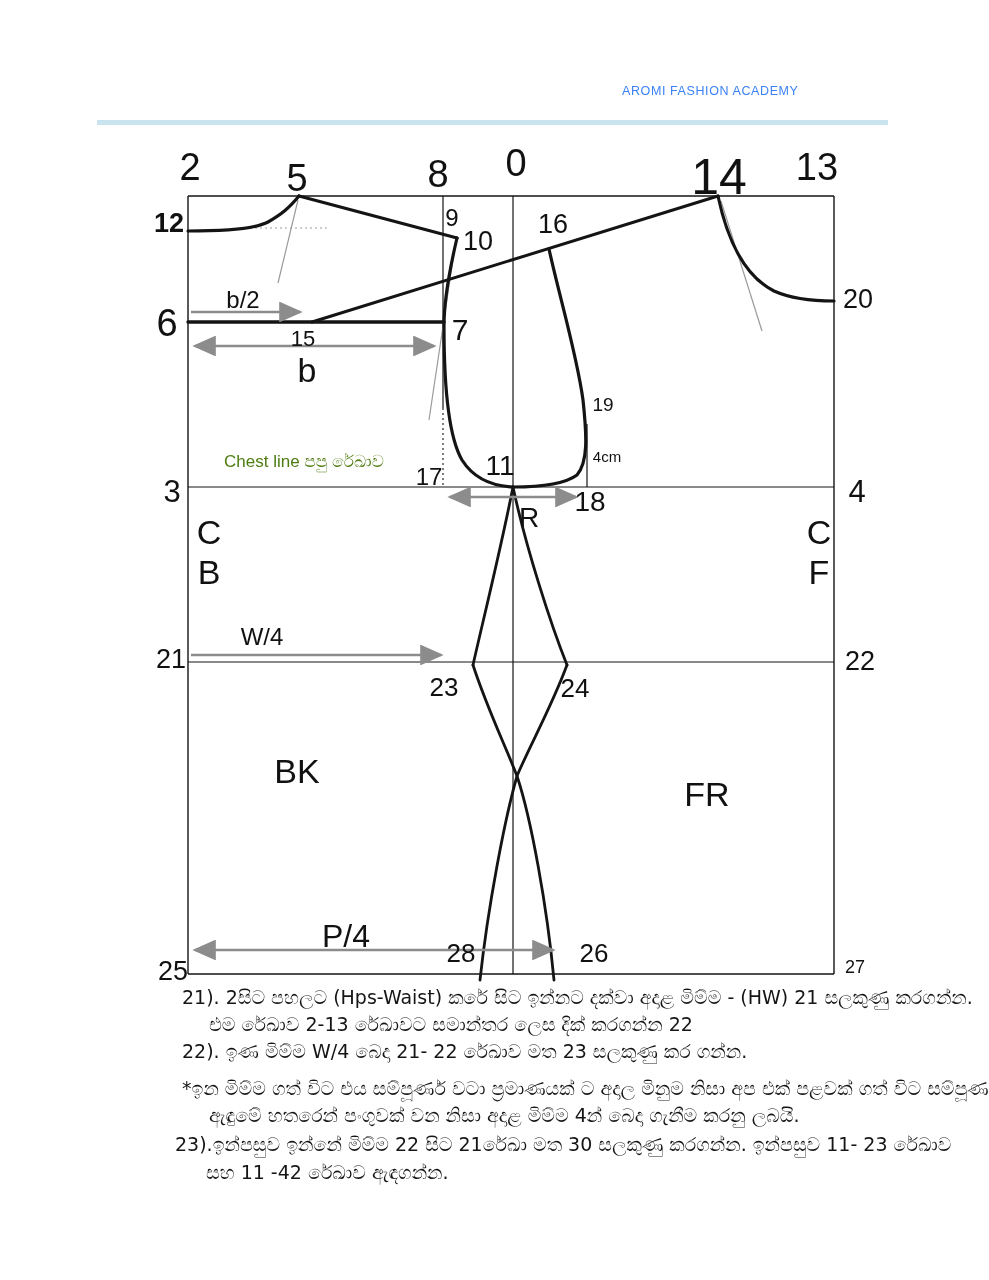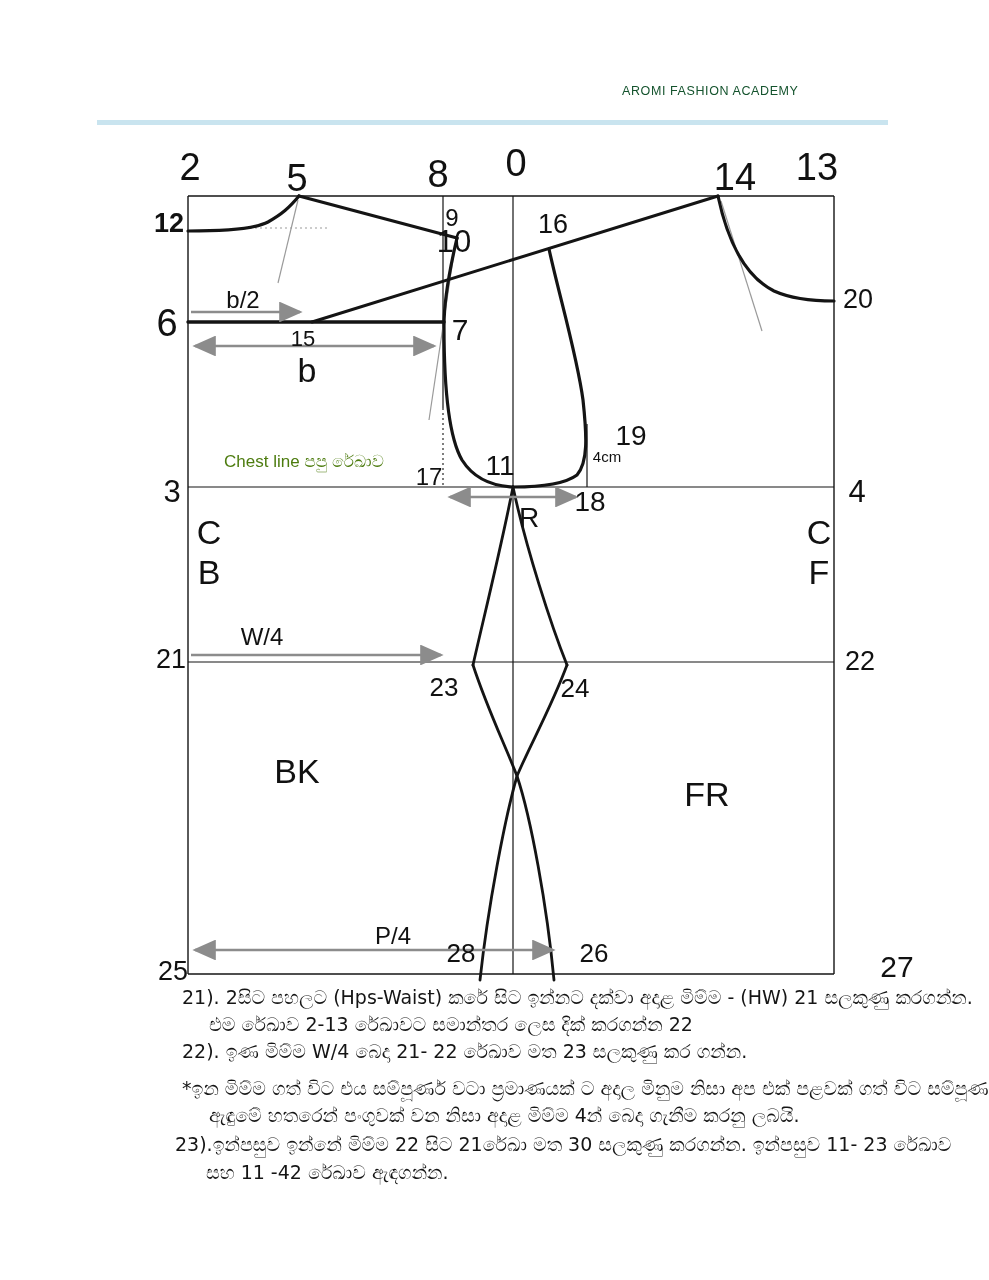--- a/index.html
+++ b/index.html
@@ -8,21 +8,21 @@
     font-family:"Liberation Sans", sans-serif;overflow:hidden;
   }
   :root{
     --ink:#141414;
     --arrow:#8c8c8c;
     --construction:#9a9a9a;
     --accent:#c9e4ef;
   }
   .brand{
     position:absolute;left:622px;top:84px;width:260px;
-    font-size:12.5px;letter-spacing:.6px;color:#14532d;font-weight:400;
+    font-size:12.5px;letter-spacing:.6px;color:#3b82f6;font-weight:400;
     white-space:nowrap;
   }
   .divider{
     position:absolute;left:97px;top:120px;width:791px;height:5px;
     background:var(--accent);
   }
   #diagram-svg{position:absolute;left:0;top:0;}
   .pt-label{
     position:absolute;transform:translate(-50%,-50%);
     color:#111;line-height:1;white-space:nowrap;
@@ -96,56 +96,56 @@
   </g>
 </svg>
 
 <div class="chest-label">Chest line පපු රේඛාව</div>
 
 <div id="labels-layer">
     <div class="pt-label" style="left: 190px; top: 167px; font-size: 38px;">2</div>
     <div class="pt-label" style="left: 297px; top: 178px; font-size: 38px;">5</div>
     <div class="pt-label" style="left: 438px; top: 174px; font-size: 38px;">8</div>
     <div class="pt-label" style="left: 516px; top: 163px; font-size: 38px;">0</div>
-    <div class="pt-label" style="left: 719px; top: 177px; font-size: 38px; margin-left: 16px;">14</div>
+    <div class="pt-label" style="left: 719px; top: 177px; font-size: 50px;">14</div>
     <div class="pt-label" style="left: 817px; top: 167px; font-size: 38px;">13</div>
     <div class="pt-label" style="left: 169px; top: 223px; font-size: 27px; font-weight: bold;">12</div>
     <div class="pt-label" style="left: 452px; top: 218px; font-size: 24px;">9</div>
-    <div class="pt-label" style="left: 454px; top: 241px; font-size: 31px;">10</div>
+    <div class="pt-label" style="left: 478px; top: 241px; font-size: 27px;">10</div>
     <div class="pt-label" style="left: 553px; top: 224px; font-size: 27px;">16</div>
     <div class="pt-label" style="left: 167px; top: 323px; font-size: 38px;">6</div>
     <div class="pt-label" style="left: 243px; top: 300px; font-size: 24px;">b/2</div>
     <div class="pt-label" style="left: 303px; top: 339px; font-size: 22px;">15</div>
     <div class="pt-label" style="left: 460px; top: 330px; font-size: 30px;">7</div>
     <div class="pt-label" style="left: 307px; top: 370px; font-size: 34px;">b</div>
     <div class="pt-label" style="left: 858px; top: 299px; font-size: 27px;">20</div>
     <div class="pt-label" style="left: 429px; top: 477px; font-size: 24px;">17</div>
     <div class="pt-label" style="left: 500px; top: 466px; font-size: 28px;">11</div>
-    <div class="pt-label" style="left: 603px; top: 436px; font-size: 28px; margin-left: 28px;">19</div>
+    <div class="pt-label" style="left: 603px; top: 404px; font-size: 19px;">19</div>
     <div class="pt-label" style="left: 607px; top: 456px; font-size: 15px;">4cm</div>
     <div class="pt-label" style="left: 172px; top: 491px; font-size: 31px;">3</div>
     <div class="pt-label" style="left: 857px; top: 491px; font-size: 31px;">4</div>
     <div class="pt-label" style="left: 590px; top: 502px; font-size: 28px;">18</div>
     <div class="pt-label" style="left: 529px; top: 518px; font-size: 28px;">R</div>
     <div class="pt-label" style="left: 209px; top: 532px; font-size: 34px;">C</div>
     <div class="pt-label" style="left: 209px; top: 572px; font-size: 34px;">B</div>
     <div class="pt-label" style="left: 819px; top: 532px; font-size: 34px;">C</div>
     <div class="pt-label" style="left: 819px; top: 572px; font-size: 34px;">F</div>
     <div class="pt-label" style="left: 262px; top: 637px; font-size: 24px;">W/4</div>
     <div class="pt-label" style="left: 171px; top: 659px; font-size: 27px;">21</div>
     <div class="pt-label" style="left: 860px; top: 661px; font-size: 27px;">22</div>
     <div class="pt-label" style="left: 444px; top: 687px; font-size: 26px;">23</div>
     <div class="pt-label" style="left: 575px; top: 688px; font-size: 26px;">24</div>
     <div class="pt-label" style="left: 297px; top: 771px; font-size: 34px;">BK</div>
     <div class="pt-label" style="left: 707px; top: 794px; font-size: 34px;">FR</div>
-    <div class="pt-label" style="left: 346px; top: 936px; font-size: 24px; margin-left: 47px;">P/4</div>
+    <div class="pt-label" style="left: 346px; top: 936px; font-size: 32px;">P/4</div>
     <div class="pt-label" style="left: 461px; top: 953px; font-size: 26px; text-align: right;">28</div>
     <div class="pt-label" style="left: 594px; top: 953px; font-size: 26px;">26</div>
     <div class="pt-label" style="left: 173px; top: 971px; font-size: 27px;">25</div>
-    <div class="pt-label" style="left: 897px; top: 967px; font-size: 30px;">27</div>
+    <div class="pt-label" style="left: 855px; top: 967px; font-size: 18px;">27</div>
   </div>
 
 <div id="instructions">
     <div class="instr-line" style="left: 182px; top: 986px;">21). 2සිට පහලට (Hps-Waist) කරේ සිට ඉන්නට දක්වා අදාළ මිම්ම - (HW)  21 සලකුණු කරගන්න.</div>
     <div class="instr-line" style="left: 209px; top: 1013px;">එම රේඛාව 2-13 රේඛාවට සමාන්තර ලෙස දික් කරගන්න 22</div>
     <div class="instr-line" style="left: 182px; top: 1040px;">22). ඉණ මිම්ම W/4 බෙදා 21- 22 රේඛාව මත 23 සලකුණු කර ගන්න.</div>
     <div class="instr-line" style="left: 182px; top: 1077px;">*ඉන මිම්ම ගත් විට එය සම්පූර්ණ වටා ප්‍රමාණයක් ට අදාල මිනුම  නිසා අප එක් පළවක් ගත් විට සම්පූර්ණ</div>
     <div class="instr-line" style="left: 209px; top: 1104px;">ඇඳුමේ හතරෙන් පංගුවක් වන නිසා අදාළ මිම්ම 4න් බෙදා ගැනීම කරනු ලබයි.</div>
     <div class="instr-line" style="left: 175px; top: 1133px;">23).ඉන්පසුව ඉන්නේ මිම්ම 22 සිට 21රේඛා මත 30 සලකුණු කරගන්න. ඉන්පසුව 11- 23 රේඛාව</div>
     <div class="instr-line" style="left: 206px; top: 1161px;">සහ 11 -42 රේඛාව ඇඳගන්න.</div>

